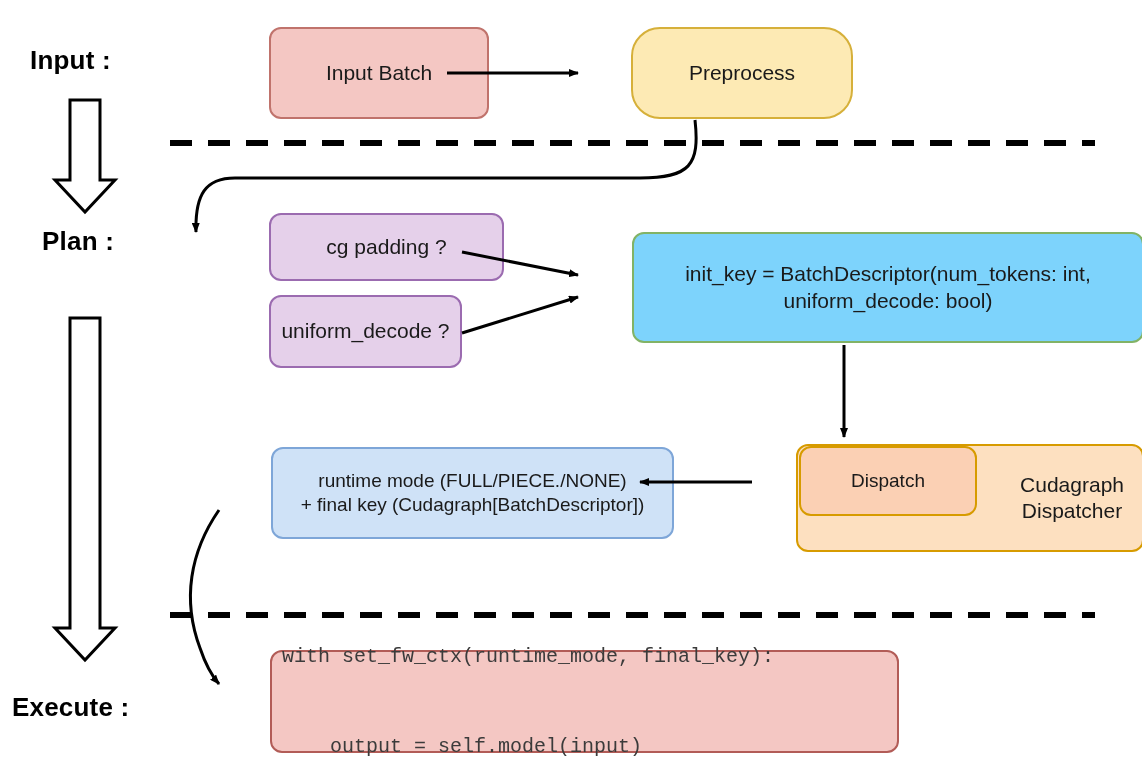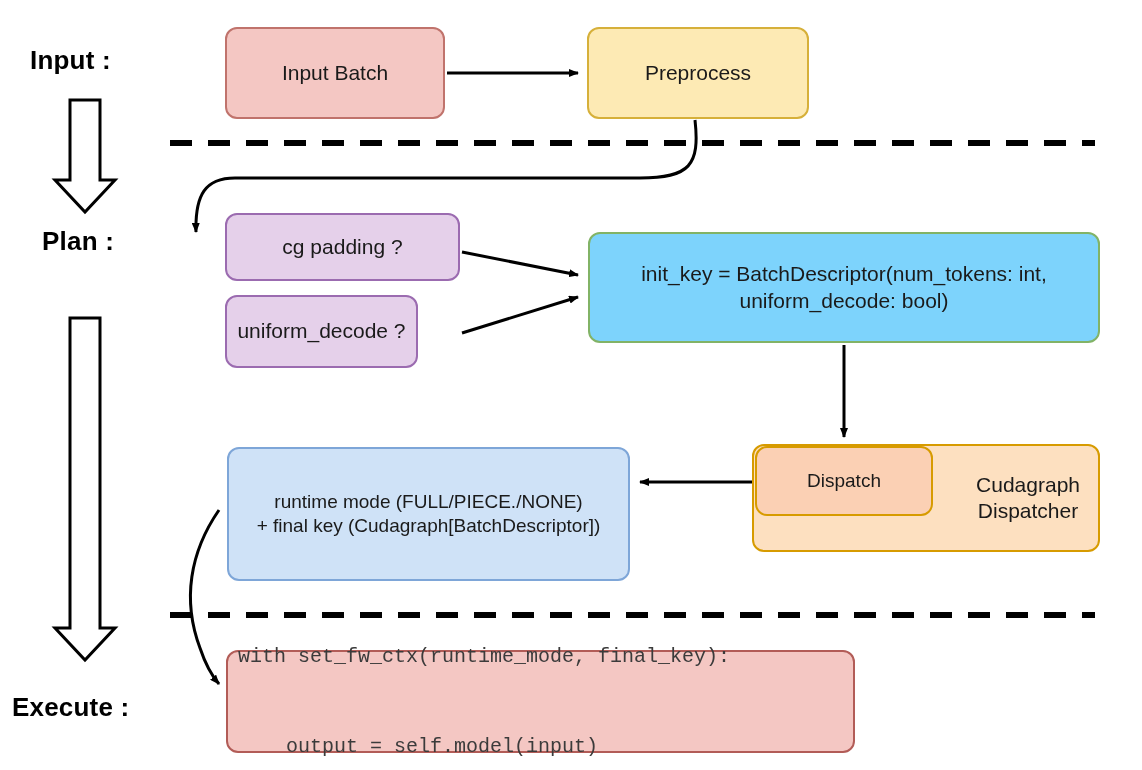--- a/index.html
+++ b/index.html
@@ -30,31 +30,33 @@
     border-width: 2px;
     border-style: solid;
     display: flex;
     align-items: center;
     justify-content: center;
     text-align: center;
     color: #1a1a1a;
     font-size: 21px;
     line-height: 1.25;
     padding: 4px 8px;
+    margin-left: 44px;
   }
   .node .lines { width: 100%; }
   .node .lines span { display: block; }
 
   .node-red {
     background: #f4c7c3;
     border-color: #c0736c;
   }
   .node-yellow {
     background: #fdeab4;
     border-color: #d6b03a;
+    border-radius: 29px;
   }
   .node-purple {
     background: #e5d0ea;
     border-color: #9b6bb0;
   }
   .node-green {
     background: #7dd3fc;
     border-color: #82b366;
   }
   .node-blue {
@@ -136,21 +138,21 @@
       <span>Dispatcher</span>
     </div>
   </div>
 
   <div class="node node-orange-inner" style="left:755px; top:446px; width:178px; height:70px; font-size:19px;">
     <div class="lines">
         <span>Dispatch</span>
       </div>
   </div>
 
-  <div class="node node-blue" style="left:227px; top:447px; width:403px; height:134px; font-size:19px;">
+  <div class="node node-blue" style="left:227px; top:447px; width:403px; height:92px; font-size:19px;">
     <div class="lines">
       <span>runtime mode (FULL/PIECE./NONE)</span>
       <span>+ final key (Cudagraph[BatchDescriptor])</span>
     </div>
   </div>
 
   <div class="node node-code" style="left:226px; top:650px; width:629px; height:103px;font-family:Liberation Mono, monospace;">
     <div class="lines">
       <span>with set_fw_ctx(runtime_mode, final_key):</span>
       <span>    output = self.model(input)</span>

